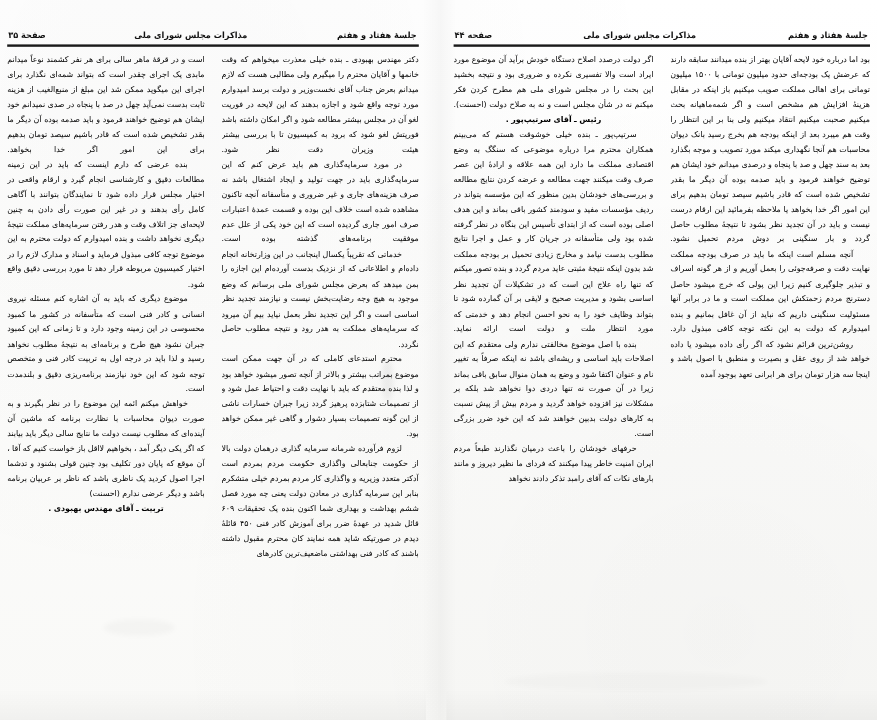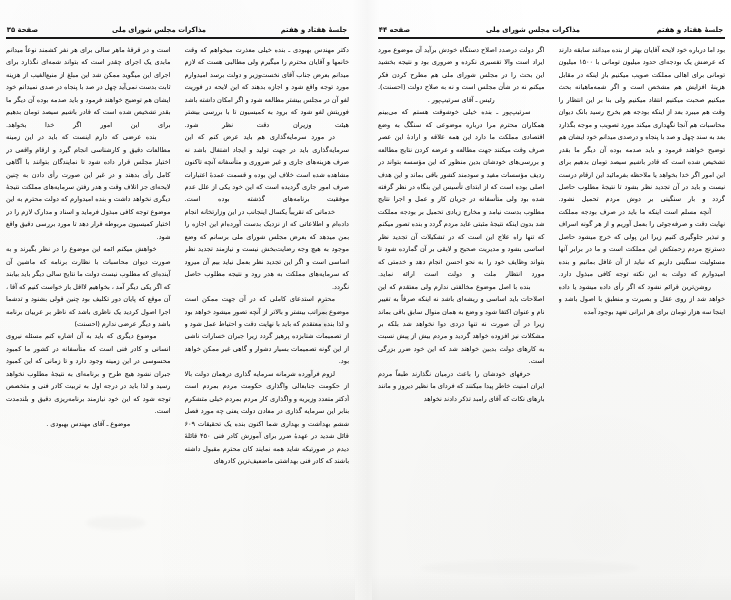--- a/index.html
+++ b/index.html
@@ -114,21 +114,21 @@
   }
   .body-text p.indent {
     text-indent: 14px;
   }
   .body-text p.last-right {
     text-align-last: right;
   }
   .speaker-line {
     text-align: left;
     text-align-last: center !important;
-    font-weight: normal;
+    font-weight: bold;
     color: #000;
   }
   .blot {
     position: absolute;
     background: rgba(0,0,0,0.05);
     border-radius: 50%;
     filter: blur(2px);
     pointer-events: none;
   }
   .edge-smudge {
@@ -204,23 +204,23 @@
           <p class="indent">خدماتی که تقریباً یکسال اینجانب در این وزارتخانه انجام داده‌ام و اطلاعاتی که از نزدیک بدست آورده‌ام این اجازه را بمن میدهد که بعرض مجلس شورای ملی برسانم که وضع موجود به هیچ وجه رضایت‌بخش نیست و نیازمند تجدید نظر اساسی است و اگر این تجدید نظر بعمل نیاید بیم آن میرود که سرمایه‌های مملکت به هدر رود و نتیجه مطلوب حاصل نگردد.</p>
           <p class="indent">محترم استدعای کاملی که در آن جهت ممکن است موضوع بمراتب بیشتر و بالاتر از آنچه تصور میشود خواهد بود و لذا بنده معتقدم که باید با نهایت دقت و احتیاط عمل شود و از تصمیمات شتابزده پرهیز گردد زیرا جبران خسارات ناشی از این گونه تصمیمات بسیار دشوار و گاهی غیر ممکن خواهد بود.</p>
           <p class="indent last-right">لزوم فرآورده شرمانه سرمایه گذاری درهمان دولت بالا از حکومت جنابعالی واگذاری حکومت مردم بمردم است آدکتر متعدد وزیریه و واگذاری کار مردم بمردم خیلی متشکرم بنابر این سرمایه گذاری در معادن دولت یعنی چه مورد فصل ششم بهداشت و بهداری شما اکنون بنده یک تحقیقات ۶۰۹ قائل شدید در عهدهٔ ضرر برای آموزش کادر فنی ۴۵۰ قائلهٔ دیدم در صورتیکه شاید همه نمایند کان محترم مقبول داشته باشند که کادر فنی بهداشتی ماضعیف‌ترین کادرهای</p>
         </div>
       </div>
 
       <div class="col">
         <div class="body-text">
           <p>است و در قرقهٔ ماهر سالی برای هر نفر کشمند نوعاً میدانم مابدی یک اجرای چقدر است که بتواند شمه‌ای نگذارد برای اجرای این میگوید ممکن شد این مبلغ از منبع‌الغیب از هزینه ثابت بدست نمی‌آید چهل در صد با پنجاه در صدی نمیدانم خود ایشان هم توضیح خواهند فرمود و باید صدمه بوده آن دیگر ما بقدر تشخیص شده است که قادر باشیم سیصد تومان بدهیم برای این امور اگر خدا بخواهد.</p>
           <p class="indent">بنده عرضی که دارم اینست که باید در این زمینه مطالعات دقیق و کارشناسی انجام گیرد و ارقام واقعی در اختیار مجلس قرار داده شود تا نمایندگان بتوانند با آگاهی کامل رأی بدهند و در غیر این صورت رأی دادن به چنین لایحه‌ای جز اتلاف وقت و هدر رفتن سرمایه‌های مملکت نتیجهٔ دیگری نخواهد داشت و بنده امیدوارم که دولت محترم به این موضوع توجه کافی مبذول فرماید و اسناد و مدارک لازم را در اختیار کمیسیون مربوطه قرار دهد تا مورد بررسی دقیق واقع شود.</p>
+          <p class="indent">موضوع دیگری که باید به آن اشاره کنم مسئله نیروی انسانی و کادر فنی است که متأسفانه در کشور ما کمبود محسوسی در این زمینه وجود دارد و تا زمانی که این کمبود جبران نشود هیچ طرح و برنامه‌ای به نتیجهٔ مطلوب نخواهد رسید و لذا باید در درجه اول به تربیت کادر فنی و متخصص توجه شود که این خود نیازمند برنامه‌ریزی دقیق و بلندمدت است.</p>
           <p class="indent last-right">خواهش میکنم ائمه این موضوع را در نظر بگیرند و به صورت دیوان محاسبات با نظارت برنامه که ماشین آن آینده‌ای که مطلوب نیست دولت ما نتایج سالی دیگر باید بیابند که اگر یکی دیگر آمد ، بخواهیم لااقل باز خواست کنیم که آقا ، آن موقع که پایان دور تکلیف بود چنین قولی بشنود و تدشما اجرا اصول کردید یک ناظری باشد که ناظر بر عربیان برنامه باشد و دیگر عرضی ندارم (احسنت)</p>
-          <p class="indent">موضوع دیگری که باید به آن اشاره کنم مسئله نیروی انسانی و کادر فنی است که متأسفانه در کشور ما کمبود محسوسی در این زمینه وجود دارد و تا زمانی که این کمبود جبران نشود هیچ طرح و برنامه‌ای به نتیجهٔ مطلوب نخواهد رسید و لذا باید در درجه اول به تربیت کادر فنی و متخصص توجه شود که این خود نیازمند برنامه‌ریزی دقیق و بلندمدت است.</p>
-          <p class="speaker-line">موضوع ـ آقای مهندس بهبودی .</p>
+          <p class="speaker-line">تربیت ـ آقای مهندس بهبودی .</p>
         </div>
       </div>
 
     </div>
 
     <div class="edge-smudge"></div>
   </div>
 
   <div class="blot" style="left:318px; top:300px; width:10px; height:34px;"></div>
   <div class="blot" style="left:86px; top:516px; width:60px; height:14px; opacity:0.5;"></div>

